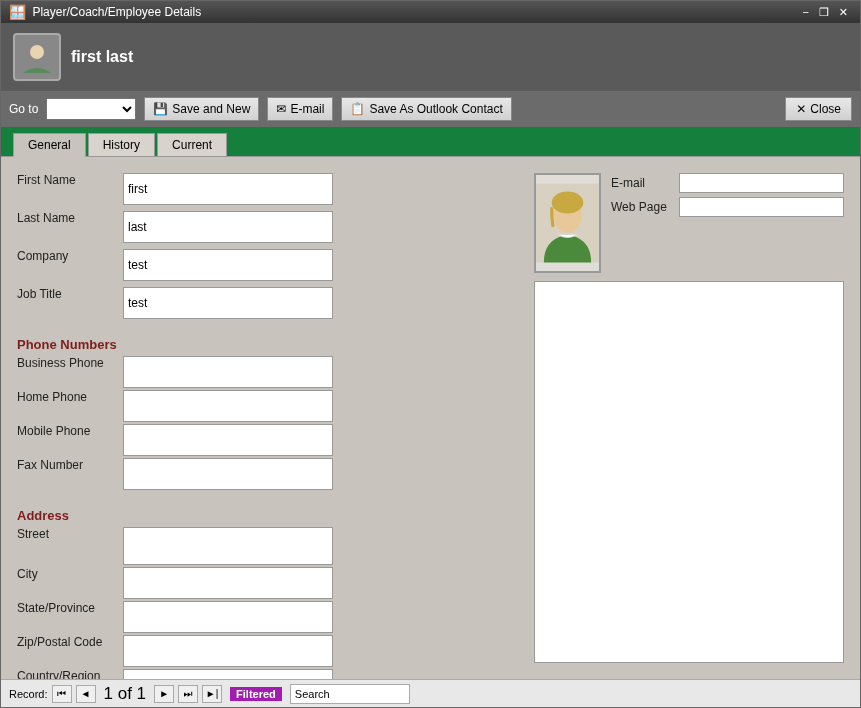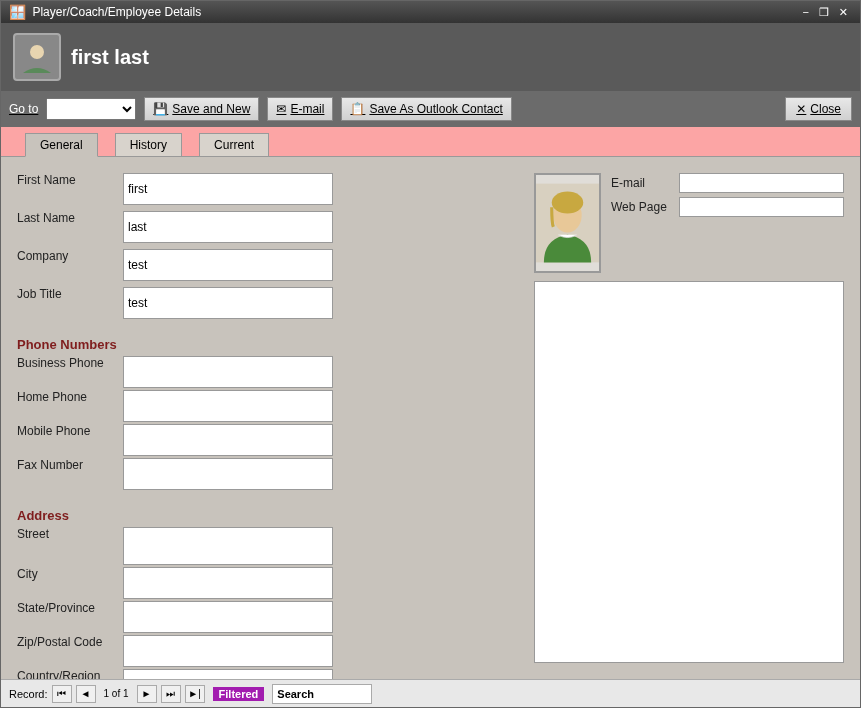--- a/index.html
+++ b/index.html
@@ -10,29 +10,29 @@
 
     .title-bar { background: linear-gradient(to bottom, #555, #333); color: white; padding: 4px 8px; display: flex; align-items: center; justify-content: space-between; height: 22px; font-size: 11px; }
     .title-bar-left { display: flex; align-items: center; gap: 6px; }
     .title-bar-icon { font-size: 14px; }
     .title-bar-controls { display: flex; gap: 2px; }
     .title-bar-btn { background: none; border: none; color: white; font-size: 11px; cursor: pointer; padding: 0 4px; }
 
     .header { background: #5a5a5a; padding: 6px 12px; display: flex; align-items: center; gap: 10px; height: 68px; }
     .header-icon { width: 48px; height: 48px; background: #888; border: 2px solid #aaa; border-radius: 4px; display: flex; align-items: center; justify-content: center; }
     .header-icon svg { width: 36px; height: 36px; }
-    .header-title { color: white; font-size: 20px; font-weight: bold; }
-
-    .toolbar { background: #6b6b6b; padding: 4px 8px; display: flex; align-items: center; gap: 8px; height: 36px; text-decoration: underline; }
+    .header-title { color: white; font-size: 16px; font-weight: bold; }
+
+    .toolbar { background: #6b6b6b; padding: 4px 8px; display: flex; align-items: center; gap: 8px; height: 36px; }
     .toolbar-label { color: white; font-size: 12px; }
     .goto-combo { width: 90px; height: 22px; font-size: 11px; }
     .toolbar-btn { background: linear-gradient(to bottom, #e8e8e8, #d0d0d0); border: 1px solid #888; padding: 2px 8px; font-size: 11px; cursor: pointer; display: flex; align-items: center; gap: 4px; height: 24px; }
     .close-btn { background: linear-gradient(to bottom, #e8e8e8, #d0d0d0); border: 1px solid #888; padding: 2px 10px; font-size: 11px; cursor: pointer; display: flex; align-items: center; gap: 4px; height: 24px; margin-left: auto; }
 
-    .tabs { background: #fca5a5; padding: 6px 24px 0; display: flex; gap: 17px; border-bottom: 1px solid #999; }
+    .tabs { background: #15803d; padding: 6px 12px 0; display: flex; gap: 2px; border-bottom: 1px solid #999; }
     .tab { padding: 4px 14px; border: 1px solid #999; border-bottom: none; cursor: pointer; background: #d8d3cc; font-size: 12px; }
     .tab.active { background: #c8c3bc; border-bottom: 1px solid #c8c3bc; margin-bottom: -1px; z-index: 1; }
 
     .content { background: #c8c3bc; flex: 1; padding: 16px; display: flex; gap: 16px; overflow: hidden; }
 
     .left-panel { flex: 1; display: flex; flex-direction: column; gap: 8px; }
 
     .form-group { display: flex; flex-direction: column; gap: 4px; }
     .form-row { display: flex; gap: 16px; margin-bottom: 2px; }
     .form-label { width: 90px; text-align: left; color: #222; font-size: 12px; flex-shrink: 0; }
@@ -51,21 +51,21 @@
 
     .top-right { display: flex; gap: 10px; align-items: flex-start; }
 
     .notes-label { color: #222; font-size: 12px; margin-bottom: 4px; }
     .notes-area { flex: 1; border: 1px solid #999; background: white; width: 100%; height: 290px; resize: none; padding: 4px; font-size: 12px; }
 
     .status-bar { background: #e8e8e8; border-top: 1px solid #aaa; height: 28px; display: flex; align-items: center; padding: 0 8px; gap: 4px; }
     .status-record { display: flex; align-items: center; gap: 4px; font-size: 11px; }
     .nav-btn { width: 20px; height: 18px; border: 1px solid #aaa; background: #f0f0f0; cursor: pointer; font-size: 10px; display: flex; align-items: center; justify-content: center; }
     .filtered-badge { background: #a21caf; color: white; padding: 1px 6px; font-size: 11px; font-weight: bold; margin: 0 4px; }
-    .search-input { border: 1px solid #aaa; height: 20px; padding: 0 4px; font-size: 11px; width: 100px; font-weight: bold; }
+    .search-input { border: 1px solid #aaa; height: 20px; padding: 0 4px; font-size: 11px; width: 120px; }
 
     .street-input { width: 210px; height: 38px; border: 1px solid #999; background: white; padding: 2px 4px; font-size: 12px; resize: none; }
   </style>
 </head>
 <body>
 
 <div class="window">
 
   <div class="title-bar">
     <div class="title-bar-left">
@@ -219,21 +219,21 @@
       <div style="display:flex; flex-direction:column; flex:1;">
         <textarea class="notes-area" style=""></textarea>
       </div>
     </div>
   </div>
 
   <div class="status-bar">
     <span class="status-record">Record:</span>
     <button class="nav-btn">⏮</button>
     <button class="nav-btn">◄</button>
-    <span style="margin: 0 4px; font-size:10px;">1 of 1</span>
+    <span style="margin: 0 4px; font-size:17px;">1 of 1</span>
     <button class="nav-btn">►</button>
     <button class="nav-btn">⏭</button>
     <button class="nav-btn">►|</button>
     <span class="filtered-badge">Filtered</span>
     <input class="search-input" type="text" value="Search" placeholder="Search" style="">
   </div>
 
 </div>
 
 </body></html>

